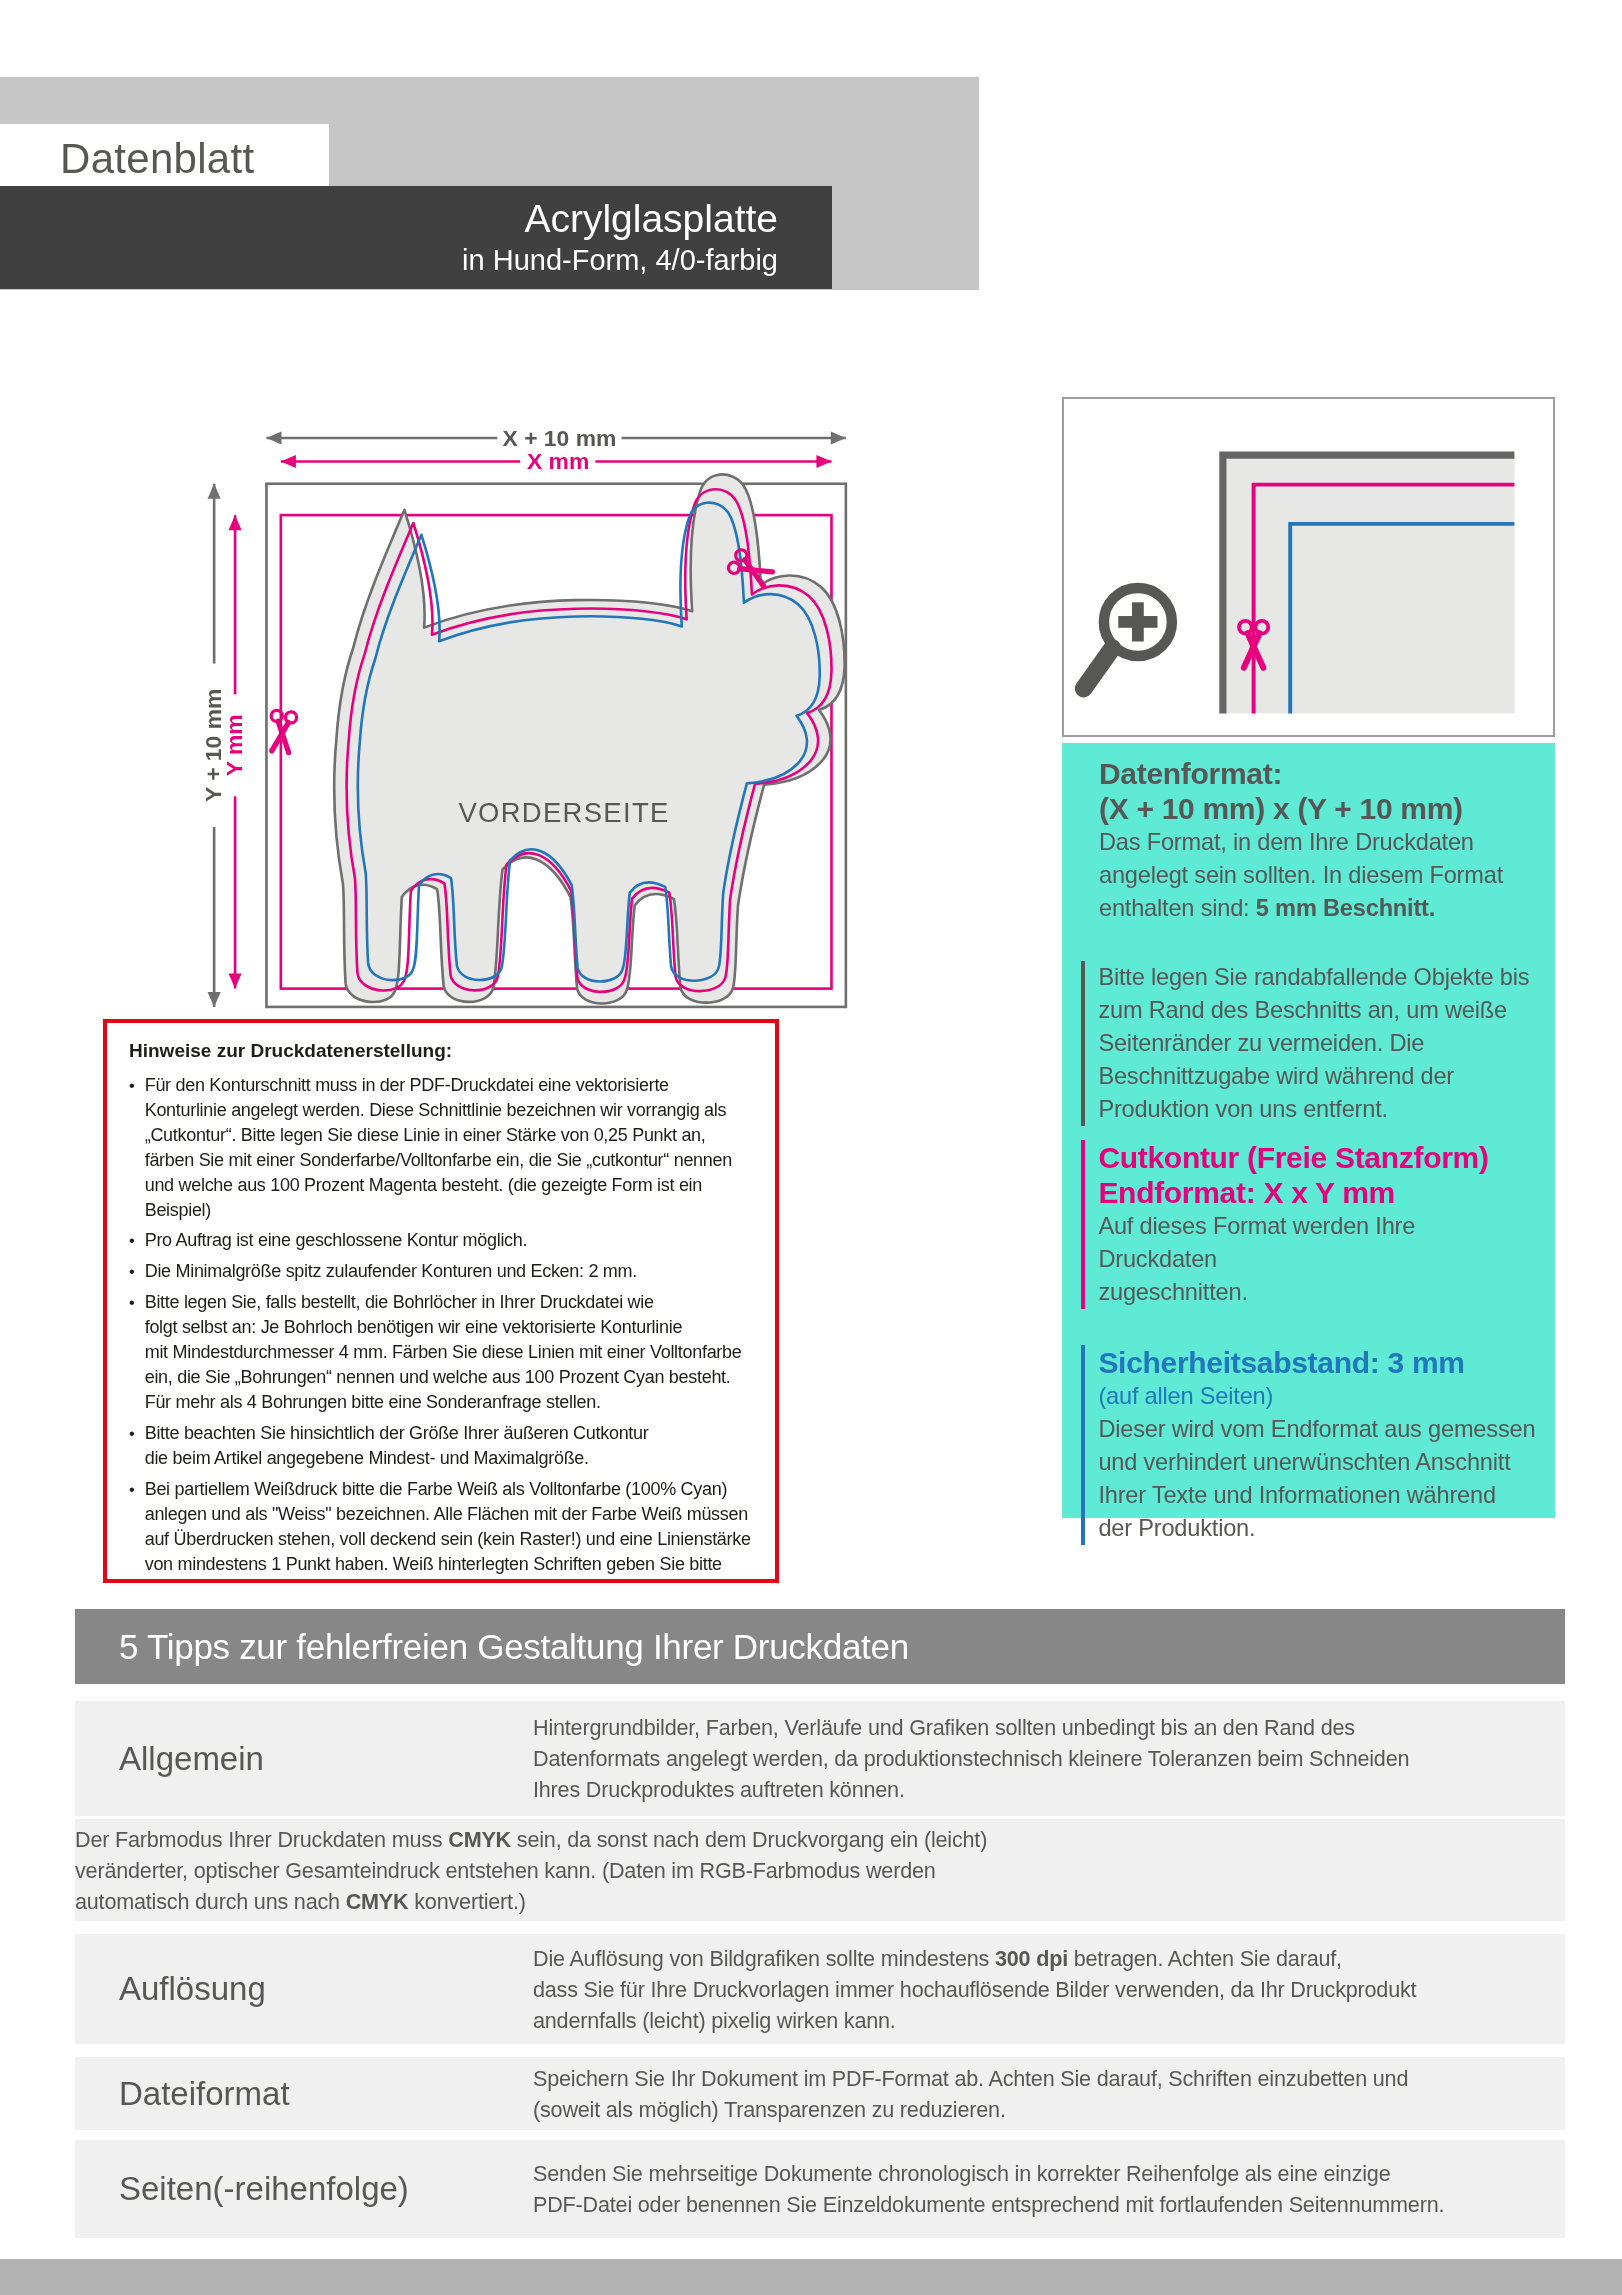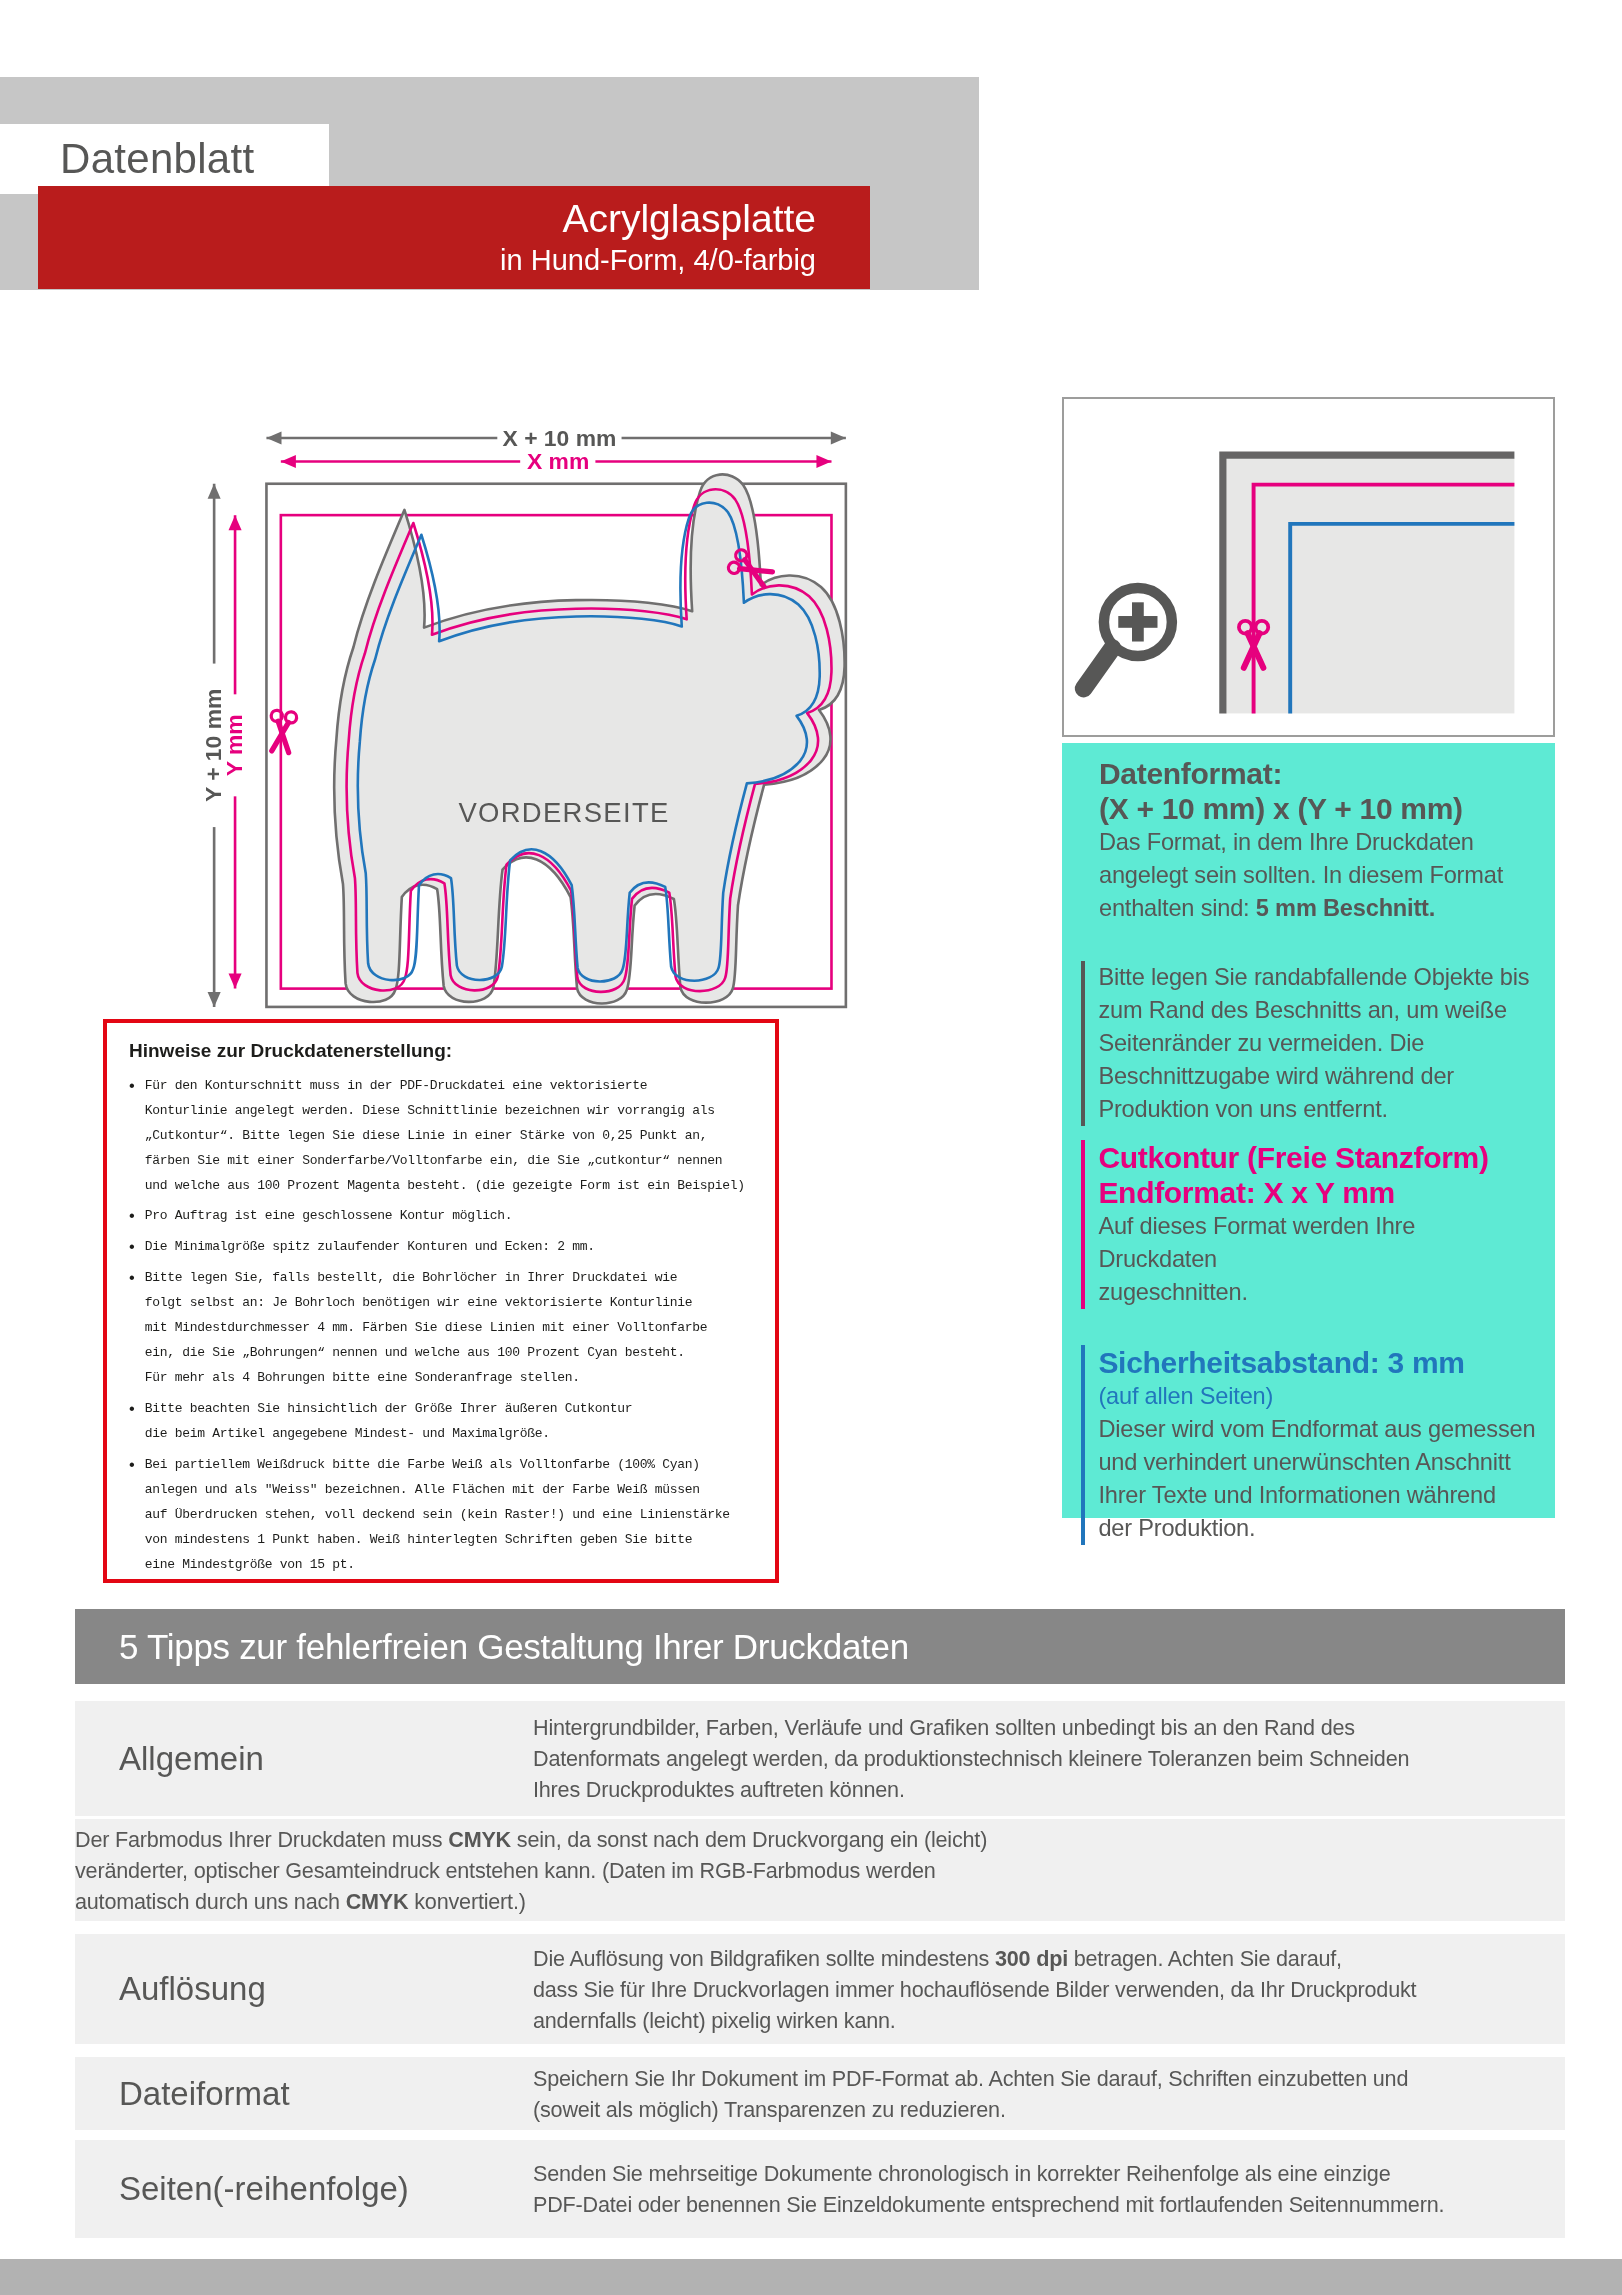--- a/index.html
+++ b/index.html
@@ -3,33 +3,33 @@
 <meta charset="utf-8">
 <style>
   html,body{margin:0;padding:0;}
   body{width:1623px;height:2295px;background:#ffffff;font-family:"Liberation Sans",sans-serif;position:relative;overflow:hidden;}
   .abs{position:absolute;}
 
   
   .head-band{left:0;top:77px;width:979px;height:213px;background:#c6c6c6;}
   .doc-title-box{left:0;top:124px;width:329px;height:70px;background:#ffffff;display:flex;align-items:center;}
   .doc-title-box span{padding-left:60px;font-size:42px;color:#575756;letter-spacing:0.3px;}
-  .product-banner{left:0;top:186px;width:832px;height:103px;background:#b91c1c;color:#fff;text-align:right;box-sizing:border-box;padding:9.2px 54px 0 0;margin-left:38px;}
+  .product-banner{left:0;top:186px;width:832px;height:103px;background:#404040;color:#fff;text-align:right;box-sizing:border-box;padding:9.2px 54px 0 0;}
   .product-banner .l1{font-size:39px;line-height:47px;}
   .product-banner .l2{font-size:29px;line-height:37px;}
 
   
   svg text{font-family:"Liberation Sans",sans-serif;}
 
   
   .notes-box{left:103px;top:1019px;width:676px;height:564px;border:4.6px solid #e30613;box-sizing:border-box;background:#fff;padding:17px 18.3px 6.5px 22px;overflow:hidden;}
   .notes-title{font-size:19px;font-weight:bold;color:#1d1d1b;margin-bottom:10.5px;}
   .bullet{display:flex;margin-top:5.9px;color:#1d1d1b;}
   .bullet .dot{width:15.7px;flex:0 0 15.7px;font-size:16.4px;line-height:25px;}
-  .bullet .btxt{font-size:13px;line-height:25px;letter-spacing:-0.3px;white-space:pre-line;font-family:Liberation Mono, monospace;}
+  .bullet .btxt{font-size:18px;line-height:25px;letter-spacing:-0.3px;white-space:pre-line;}
 
   
   .zoom-box{left:1062px;top:397px;width:493px;height:340px;border:2px solid #9d9d9c;box-sizing:border-box;background:#fff;}
 
   
   .info-panel{left:1062px;top:743px;width:493px;height:775px;background:#5eead4;box-sizing:border-box;padding:13px 18.3px 0 37px;color:#575756;}
   .info-panel .h{font-size:30px;font-weight:bold;line-height:35px;letter-spacing:-0.3px;}
   .info-panel .p{font-size:23.6px;line-height:33px;letter-spacing:-0.2px;white-space:pre-line;}
   .sec-bar{margin-left:-18.3px;border-left:4.6px solid #575756;padding-left:13.7px;}
   .sec-bar.mag{border-left-color:#e6007e;}

